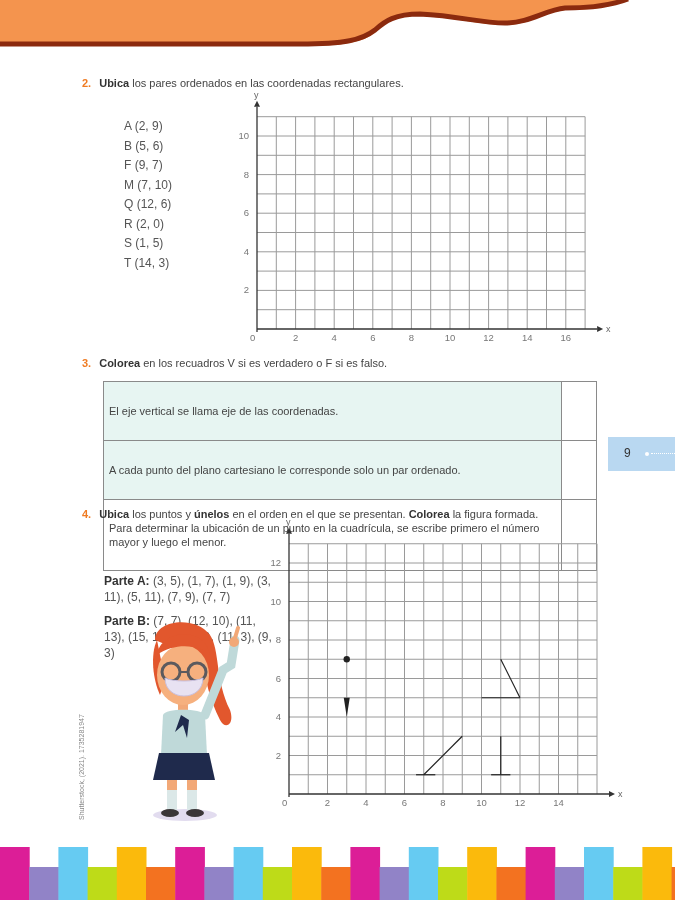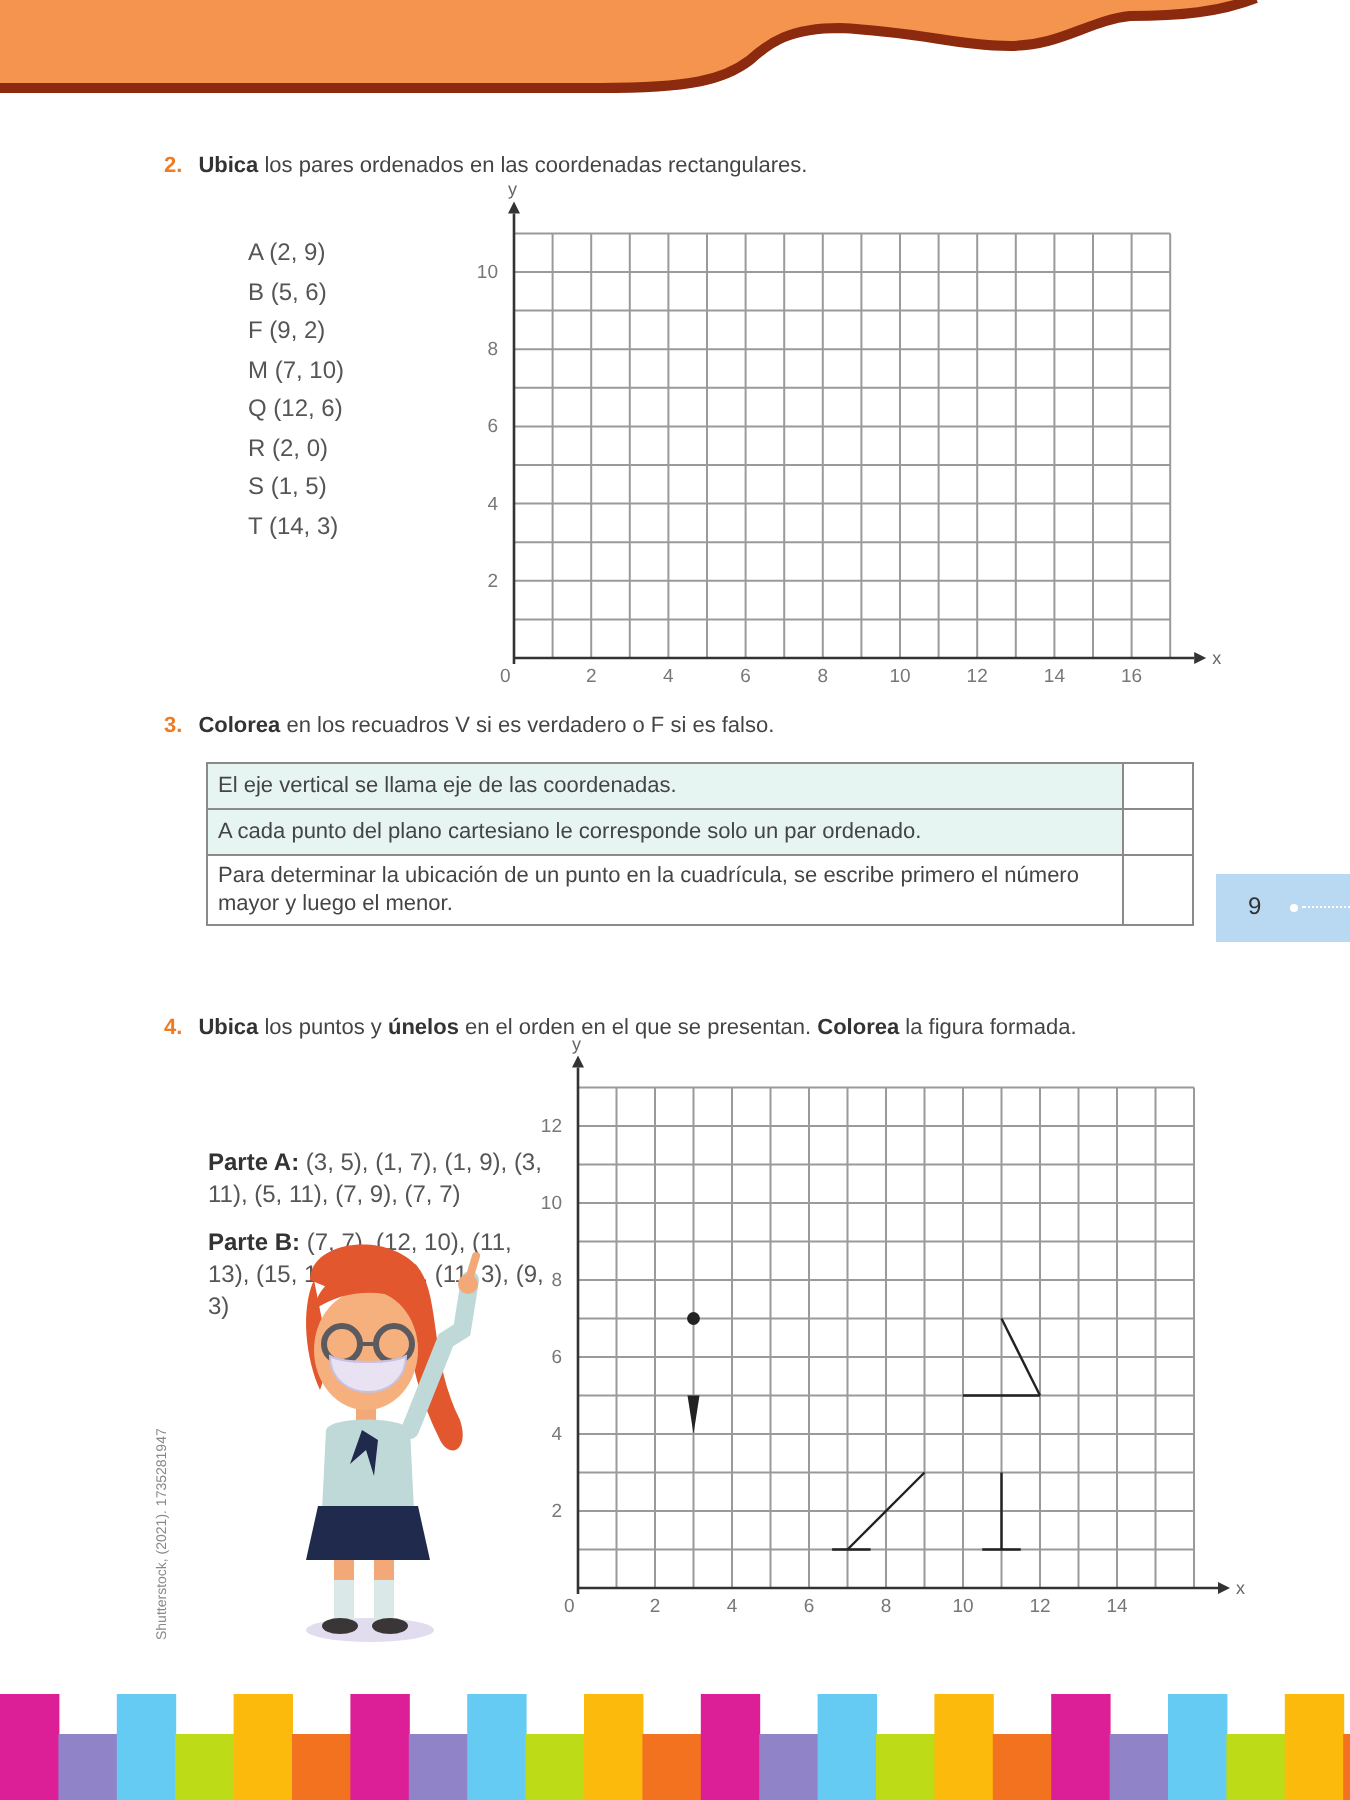--- a/index.html
+++ b/index.html
@@ -6,21 +6,21 @@
   body{width:675px;height:900px;position:relative;overflow:hidden;font-family:"Liberation Sans","DejaVu Sans",sans-serif;color:#3a3a3a;}
   .abs{position:absolute;}
   .banner{left:0;top:0;width:675px;height:50px;}
   .q-head{font-size:11px;color:#444;white-space:nowrap;}
   .q-num{color:#ef7b22;font-weight:bold;margin-right:8px;}
   .q-bold{font-weight:bold;color:#333;}
   .pairs{left:104px;top:117px;font-size:12px;line-height:19.5px;color:#555;margin-left:20px;}
   .pairs div{height:19.5px;}
   svg text{font-family:"Liberation Sans","DejaVu Sans",sans-serif;}
   table.tf{position:absolute;left:103px;top:381px;width:494px;border-collapse:collapse;font-size:11px;color:#444;}
-  table.tf td{border:1px solid #8a8a8a;padding:3px 5px;line-height:14px;vertical-align:middle;}
+  table.tf td{border:1px solid #8a8a8a;padding:21px 5px;line-height:14px;vertical-align:middle;}
   table.tf td.ans{width:24px;background:#fff;}
   table.tf tr.shade td.stmt{background:#e7f5f2;}
   table.tf tr td.stmt{height:16px;}
   .page-tab{left:608px;top:437px;width:67px;height:34px;background:#b9d8f1;}
   .page-num{left:624px;top:446px;font-size:12px;color:#333;}
   .page-dot{left:645px;top:452px;width:4px;height:4px;border-radius:50%;background:#fff;}
   .page-dots{left:651px;top:453px;width:24px;border-top:1px dotted #fff;}
   .parts{left:104px;top:537px;width:170px;font-size:12px;line-height:16px;color:#555;margin-top:36px;}
   .parts p{margin:0 0 8px 0;}
   .credit{left:78px;top:820px;transform:rotate(-90deg);transform-origin:left top;font-size:7px;color:#888;white-space:nowrap;}
@@ -34,21 +34,21 @@
   <path id="bannerBorder" fill="none" stroke-width="5" d="M0,44 H300 C345,44 362,40 375,30 C385,21 395,14 420,14 C460,16 480,23 505,23 C530,23 545,10 565,8 C590,8 610,6 628,-1" stroke="#8B2A0E"></path>
 </svg>
 
 <div class="abs q-head" style="left:82px;top:77px;">
   <span class="q-num" style="color: rgb(239, 123, 34);">2.</span><span class="q-bold">Ubica</span><span> los pares ordenados en las coordenadas rectangulares.</span>
 </div>
 
 <div class="abs pairs">
   <div>A (2, 9)</div>
   <div>B (5, 6)</div>
-  <div>F (9, 2)</div>
+  <div>F (9, 7)</div>
   <div>M (7, 10)</div>
   <div>Q (12, 6)</div>
   <div>R (2, 0)</div>
   <div>S (1, 5)</div>
   <div>T (14, 3)</div>
 </div>
 
 <svg id="grid1" class="abs" style="left:0;top:0;" width="675" height="900">
     <line x1="276.3" y1="329" x2="276.3" y2="116.69999999999999" stroke="#9a9a9a" stroke-width="1"></line>
     <line x1="295.6" y1="329" x2="295.6" y2="116.69999999999999" stroke="#9a9a9a" stroke-width="1"></line>

